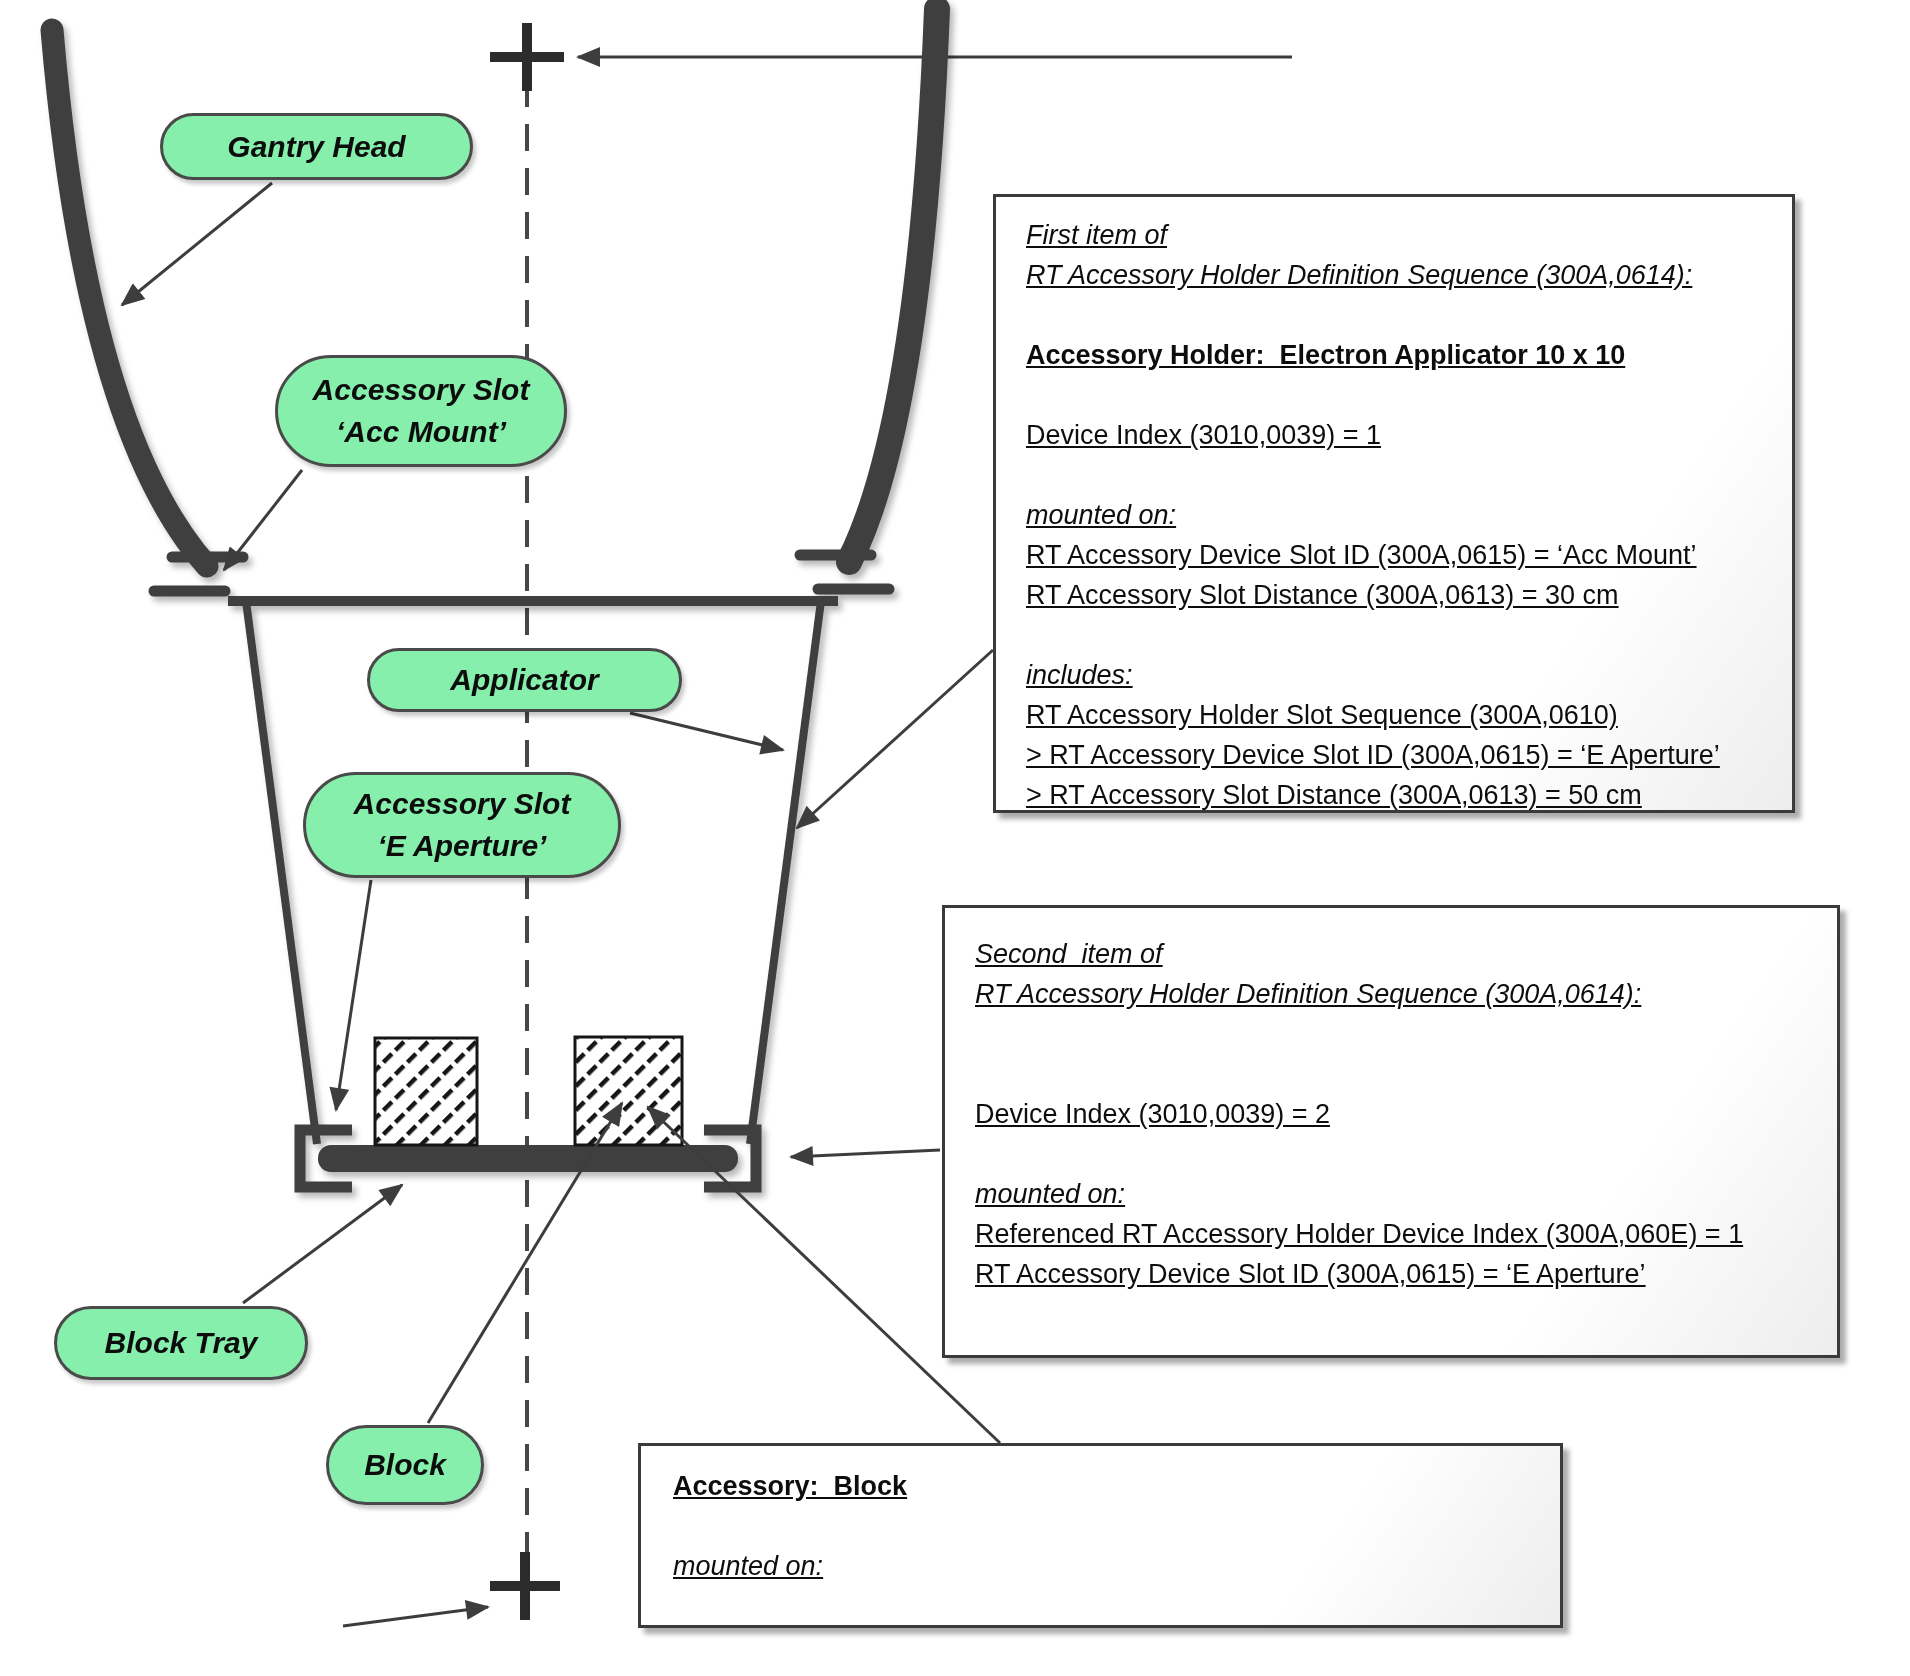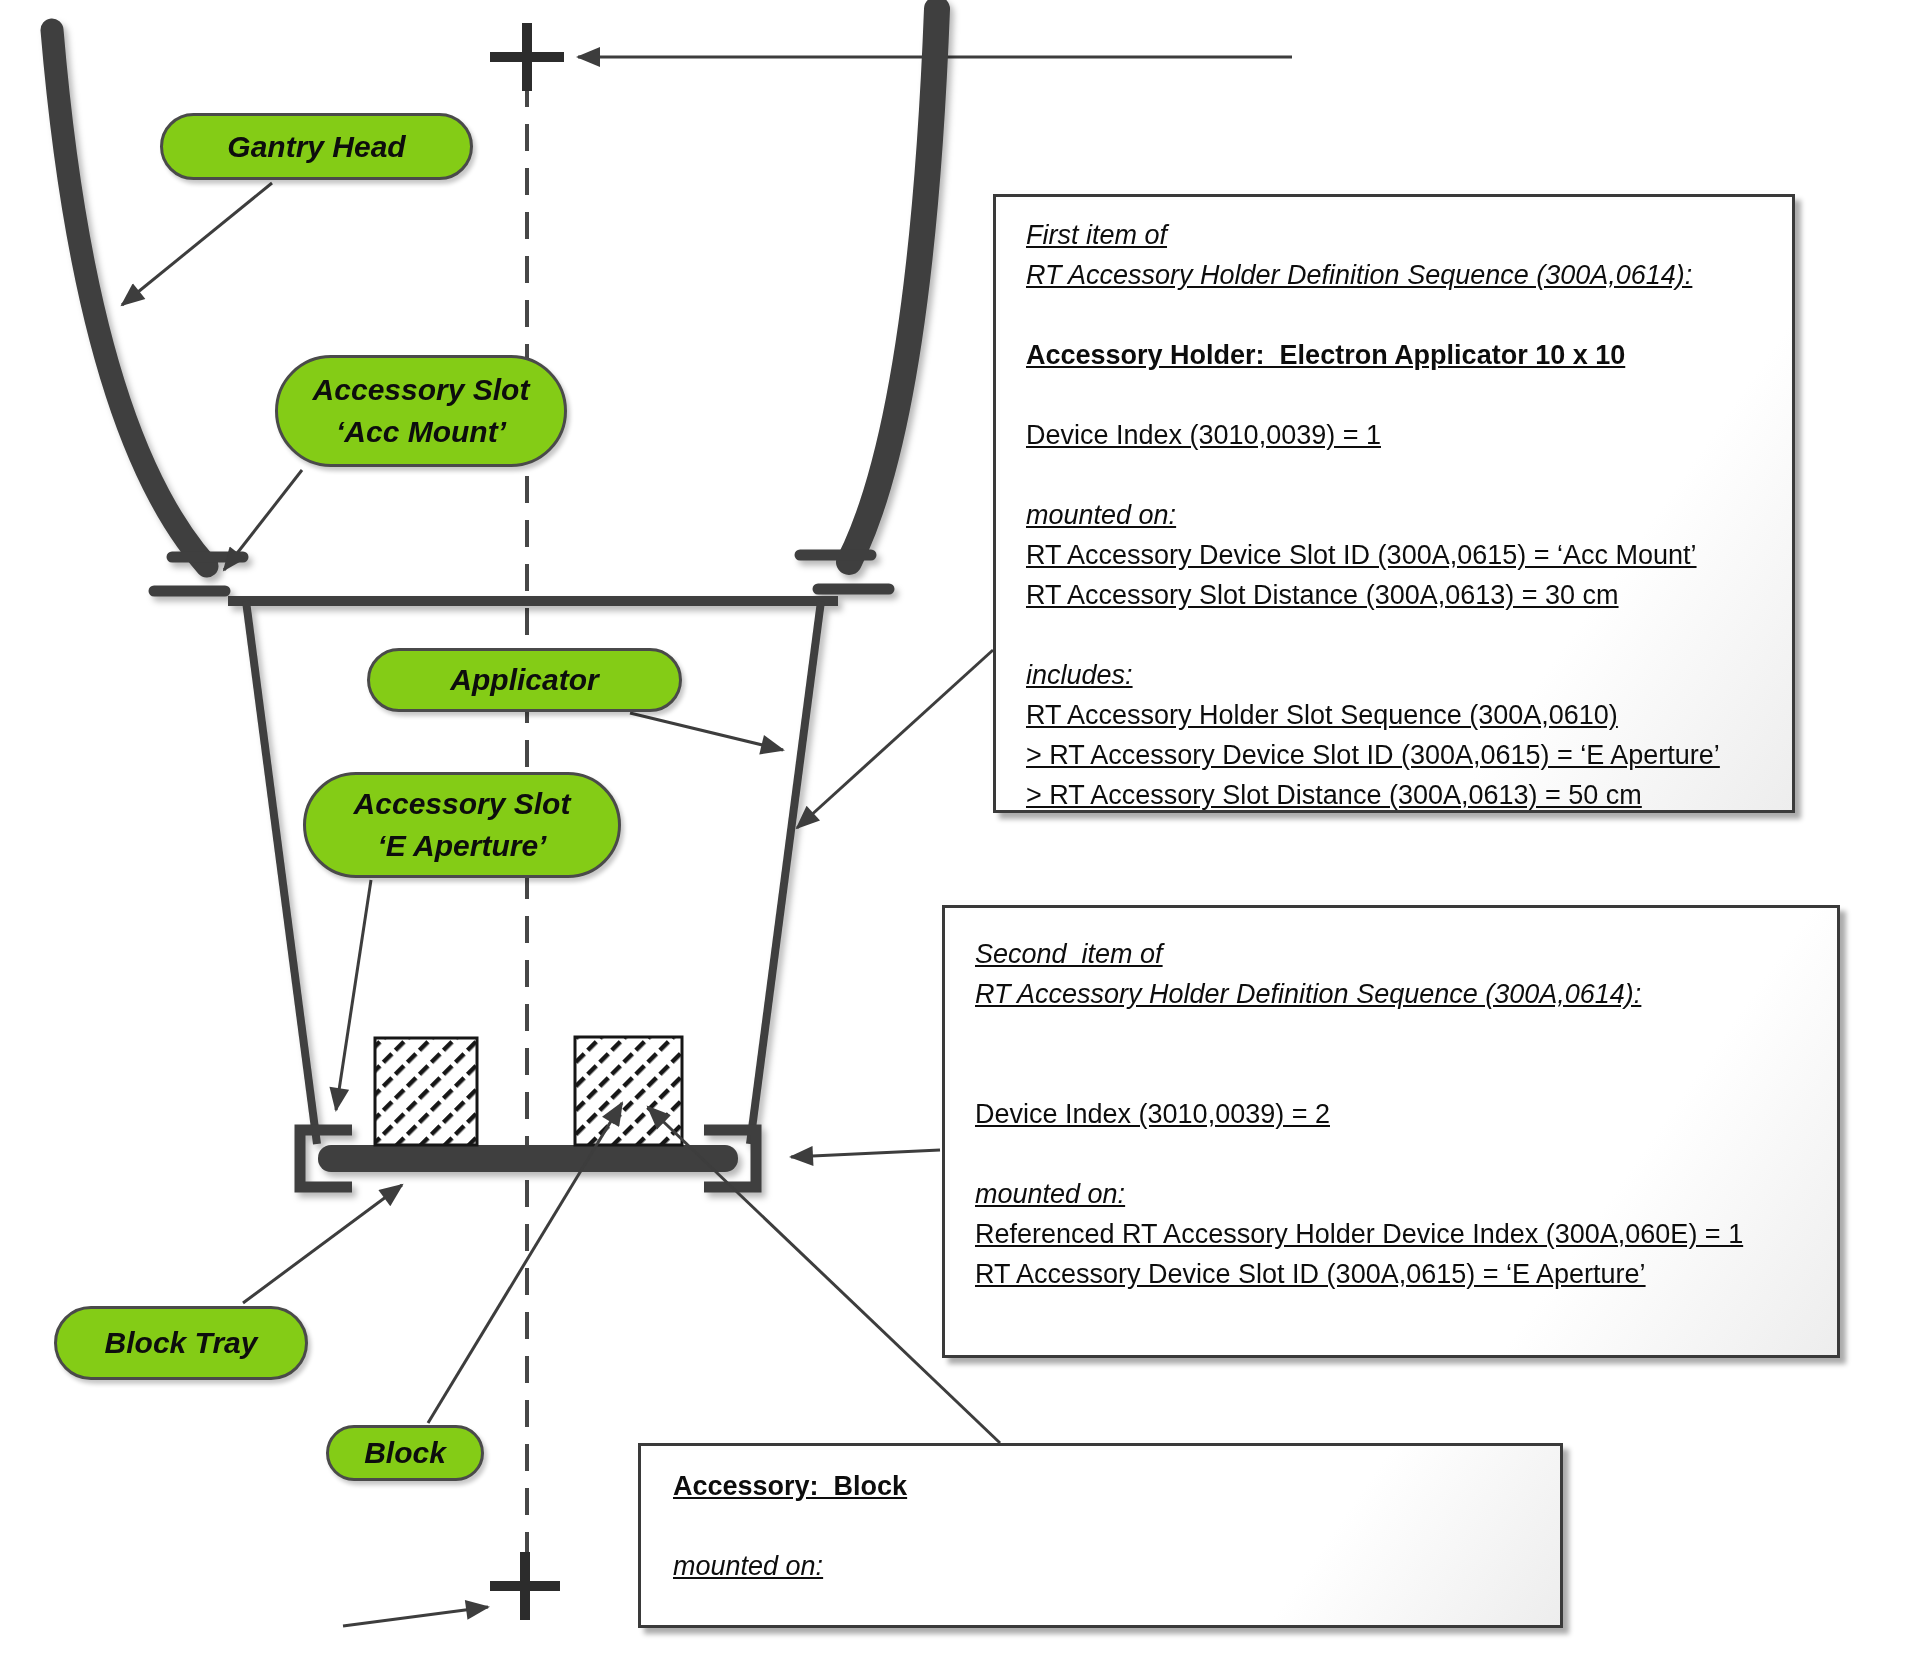--- a/index.html
+++ b/index.html
@@ -1,39 +1,39 @@
 <!DOCTYPE html>
 <html><head>
 <meta charset="utf-8">
 <style>
   html,body{margin:0;padding:0;background:#fff;}
   .stage{position:relative;width:1910px;height:1676px;background:#ffffff;
          font-family:"Liberation Sans",sans-serif;color:#0d0d0d;overflow:hidden;}
   .stage svg{position:absolute;left:0;top:0;}
   .title{position:absolute;left:1005px;top:62px;width:590px;text-align:center;
          font-size:31px;line-height:42px;color:#0c0c0c;}
-  .pill{position:absolute;border:3px solid #4a4a4a;border-radius:999px;background:#84cc16;
+  .pill{position:absolute;border:3px solid #4a4a4a;border-radius:999px;background:#86efac;
         display:flex;flex-direction:column;align-items:center;justify-content:center;
         font-weight:bold;font-style:italic;font-size:30px;line-height:42px;text-align:center;
         box-shadow:3px 4px 4px rgba(0,0,0,0.22);box-sizing:border-box;}
   .tb{position:absolute;border:3px solid #3a3a3a;
       background:linear-gradient(125deg,#ffffff 72%,#ededed 100%);
       box-shadow:6px 6px 5px rgba(0,0,0,0.33);box-sizing:border-box;}
   .ln{height:40px;font-size:27px;line-height:40px;white-space:pre;text-decoration:underline;}
   .it{font-style:italic;}
   .bd{font-weight:bold;}
   #box1{left:993px;top:194px;width:802px;height:619px;padding:18px 0 0 30px;}
   #box2{left:942px;top:905px;width:898px;height:453px;padding:26px 17px 0 30px;}
   #box3{left:638px;top:1443px;width:925px;height:185px;padding:20px 0 0 32px;}
   #pill-gantry{left:160px;top:113px;width:313px;height:67px;}
   #pill-accmount{left:275px;top:355px;width:292px;height:112px;}
   #pill-applicator{left:367px;top:648px;width:315px;height:64px;}
   #pill-eaperture{left:303px;top:772px;width:318px;height:106px;}
   #pill-blocktray{left:54px;top:1306px;width:254px;height:74px;}
-  #pill-block{left:326px;top:1425px;width:158px;height:56px;align-items:center;}
+  #pill-block{left:326px;top:1425px;width:158px;height:80px;align-items:center;}
   #pill-isocenter{left:87px;top:1607px;width:254px;height:66px;}
 </style>
 </head>
 <body>
 
 <div class="stage">
 
   <svg width="1910" height="1676" viewBox="0 0 1910 1676">
     <defs>
       <marker id="arrow" viewBox="0 0 12 10" refX="11" refY="5" markerUnits="userSpaceOnUse" markerWidth="26" markerHeight="20" orient="auto">

